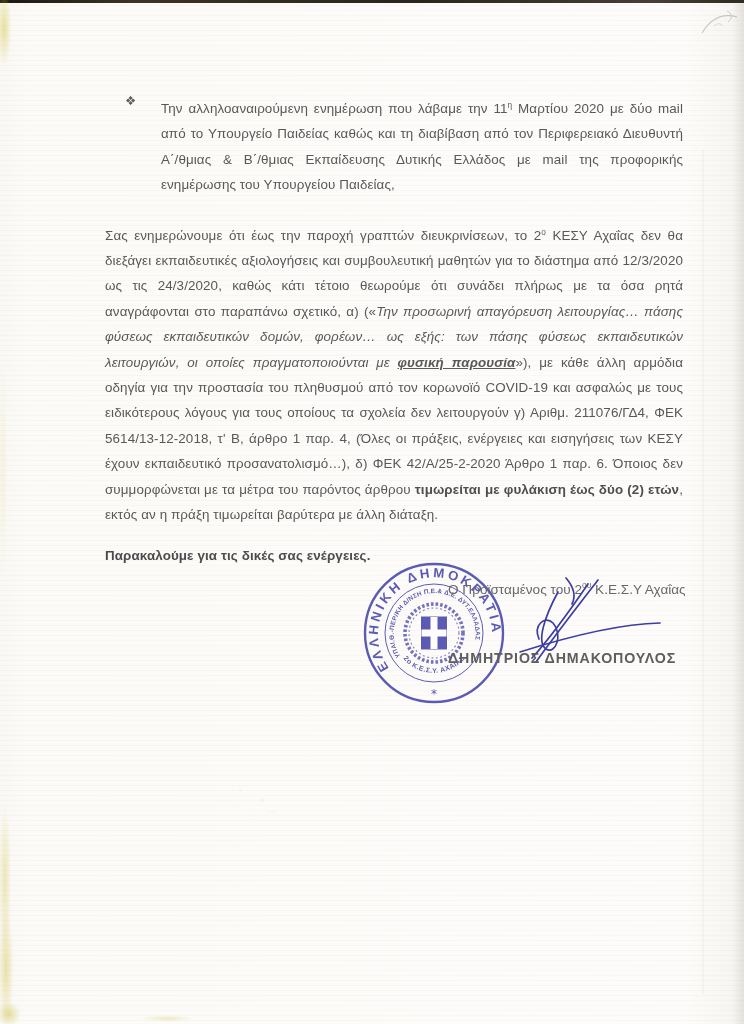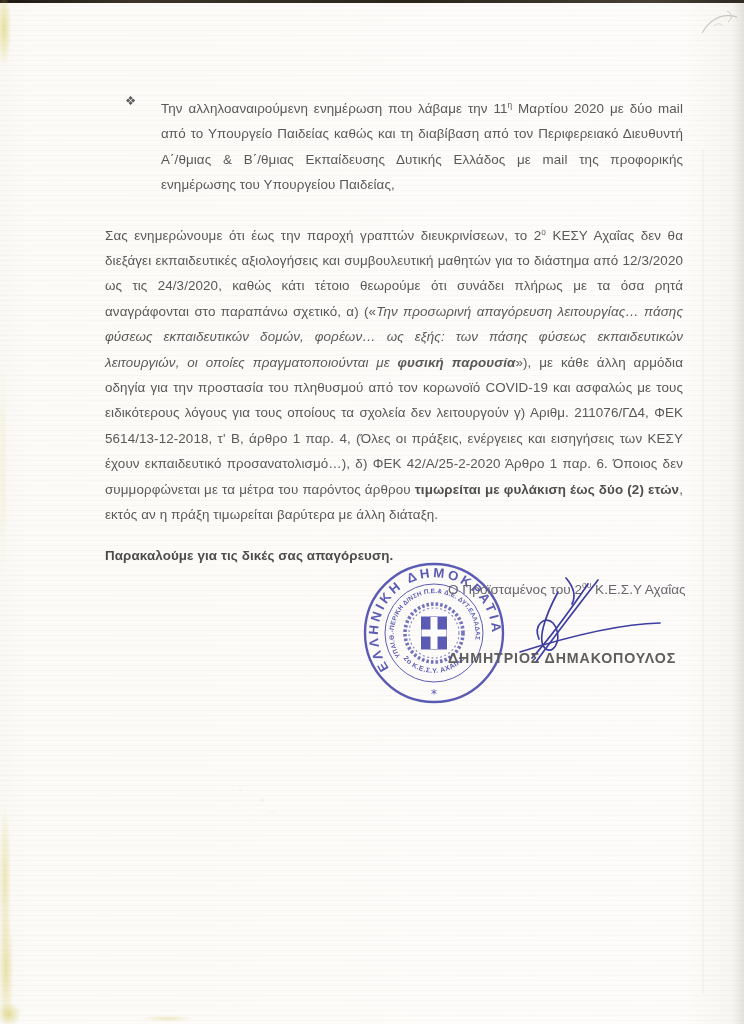--- a/index.html
+++ b/index.html
@@ -42,21 +42,21 @@
   .bullet-row{display:flex;margin-left:28px;}
   .bullet-glyph{flex:0 0 14px;margin-right:14px;font-size:12.5px;color:#5c5c5c;transform:translateY(1px);}
   .bullet-text{flex:1;}
   p{margin:8px;}
   .p-request{margin-top:13px;font-weight:700;color:#4c4c4c;}
   .p-body{margin-top:17px;}
   .p-closing{margin-top:15px;font-weight:700;color:#4c4c4c;}
   .sup{vertical-align:super;font-size:.62em;line-height:0;}
   .i{font-style:italic;}
   .b{font-weight:700;color:#4e4e4e;}
-  .biu{font-weight:700;font-style:italic;}
+  .biu{font-weight:700;font-style:italic;text-decoration:underline;}
   
   .sig-title{position:absolute;left:448px;top:582px;font-size:13.6px;color:#68686e;white-space:nowrap;}
   .sig-name{position:absolute;left:448px;top:650px;font-size:14.2px;font-weight:700;
     letter-spacing:.9px;color:#5e5e5e;white-space:nowrap;}
   .stamp-svg{position:absolute;left:361px;top:560px;opacity:.9;}
   .scribble-svg{position:absolute;left:468px;top:572px;}
   
   .st-outer{font-family:"Liberation Sans","DejaVu Sans",sans-serif;font-weight:700;
     font-size:13.2px;letter-spacing:3px;fill:#4a4aae;}
   .st-inner{font-family:"Liberation Sans","DejaVu Sans",sans-serif;font-weight:700;
@@ -84,21 +84,21 @@
 
   <div class="content">
     <div class="bullet-row">
       <span class="bullet-glyph">❖</span>
       <p class="bullet-text"><span>Την αλληλοαναιρούμενη ενημέρωση που λάβαμε την 11</span><span class="sup">η</span><span> Μαρτίου 2020 με δύο mail από το Υπουργείο Παιδείας καθώς και τη διαβίβαση από τον Περιφερειακό Διευθυντή Α΄/θμιας &amp; Β΄/θμιας Εκπαίδευσης Δυτικής Ελλάδος με mail της προφορικής ενημέρωσης του Υπουργείου Παιδείας,</span></p>
     </div>
 
 
     <p class="p-body"><span>Σας ενημερώνουμε ότι έως την παροχή γραπτών διευκρινίσεων, το 2</span><span class="sup">ο</span><span> ΚΕΣΥ Αχαΐας  δεν θα διεξάγει εκπαιδευτικές αξιολογήσεις και συμβουλευτική μαθητών για το διάστημα από 12/3/2020 ως τις 24/3/2020, καθώς κάτι τέτοιο θεωρούμε ότι συνάδει πλήρως με τα όσα ρητά αναγράφονται στο παραπάνω σχετικό, α) («</span><span class="i">Την προσωρινή απαγόρευση λειτουργίας… πάσης φύσεως εκπαιδευτικών δομών, φορέων… ως εξής: των πάσης φύσεως εκπαιδευτικών λειτουργιών, οι οποίες πραγματοποιούνται με </span><span class="biu">φυσική παρουσία</span><span>»), με κάθε άλλη αρμόδια οδηγία για την προστασία του πληθυσμού από τον κορωνοϊό COVID-19 και ασφαλώς με τους ειδικότερους λόγους για τους οποίους τα σχολεία δεν λειτουργούν γ) Αριθμ. 211076/ΓΔ4, ΦΕΚ 5614/13-12-2018, τ' Β, άρθρο 1 παρ. 4, (Όλες οι πράξεις, ενέργειες και εισηγήσεις των ΚΕΣΥ έχουν εκπαιδευτικό προσανατολισμό…), δ) ΦΕΚ 42/Α/25-2-2020 Άρθρο 1 παρ. 6. Όποιος δεν συμμορφώνεται με τα μέτρα του παρόντος άρθρου </span><span class="b">τιμωρείται με φυλάκιση έως δύο (2) ετών</span><span>, εκτός αν η πράξη τιμωρείται βαρύτερα με άλλη διάταξη.</span></p>
 
-    <p class="p-closing">Παρακαλούμε για τις δικές σας απαγόρευση.</p>
+    <p class="p-closing">Παρακαλούμε για τις δικές σας ενέργειες.</p>
   </div>
 
   <svg class="stamp-svg" width="146" height="146" viewBox="0 0 146 146">
     <defs>
       <path id="arc-outer" d="M 28.1,108.1 A 57 57 0 1 1 28.7,108.9" fill="none"></path>
       <path id="arc-inner" d="M 39.4,96.5 A 41 41 0 1 1 39.8,97.1" fill="none"></path>
       <path id="arc-bottom" d="M 36.2,88.6 A 40 40 0 0 0 109.8,88.6" fill="none"></path>
     </defs>
     <circle cx="73" cy="73" r="69" fill="none" stroke="#4a4aae" stroke-width="2.4"></circle>
     <circle cx="73" cy="73" r="49" fill="none" stroke="#4a4aae" stroke-width="1"></circle>

